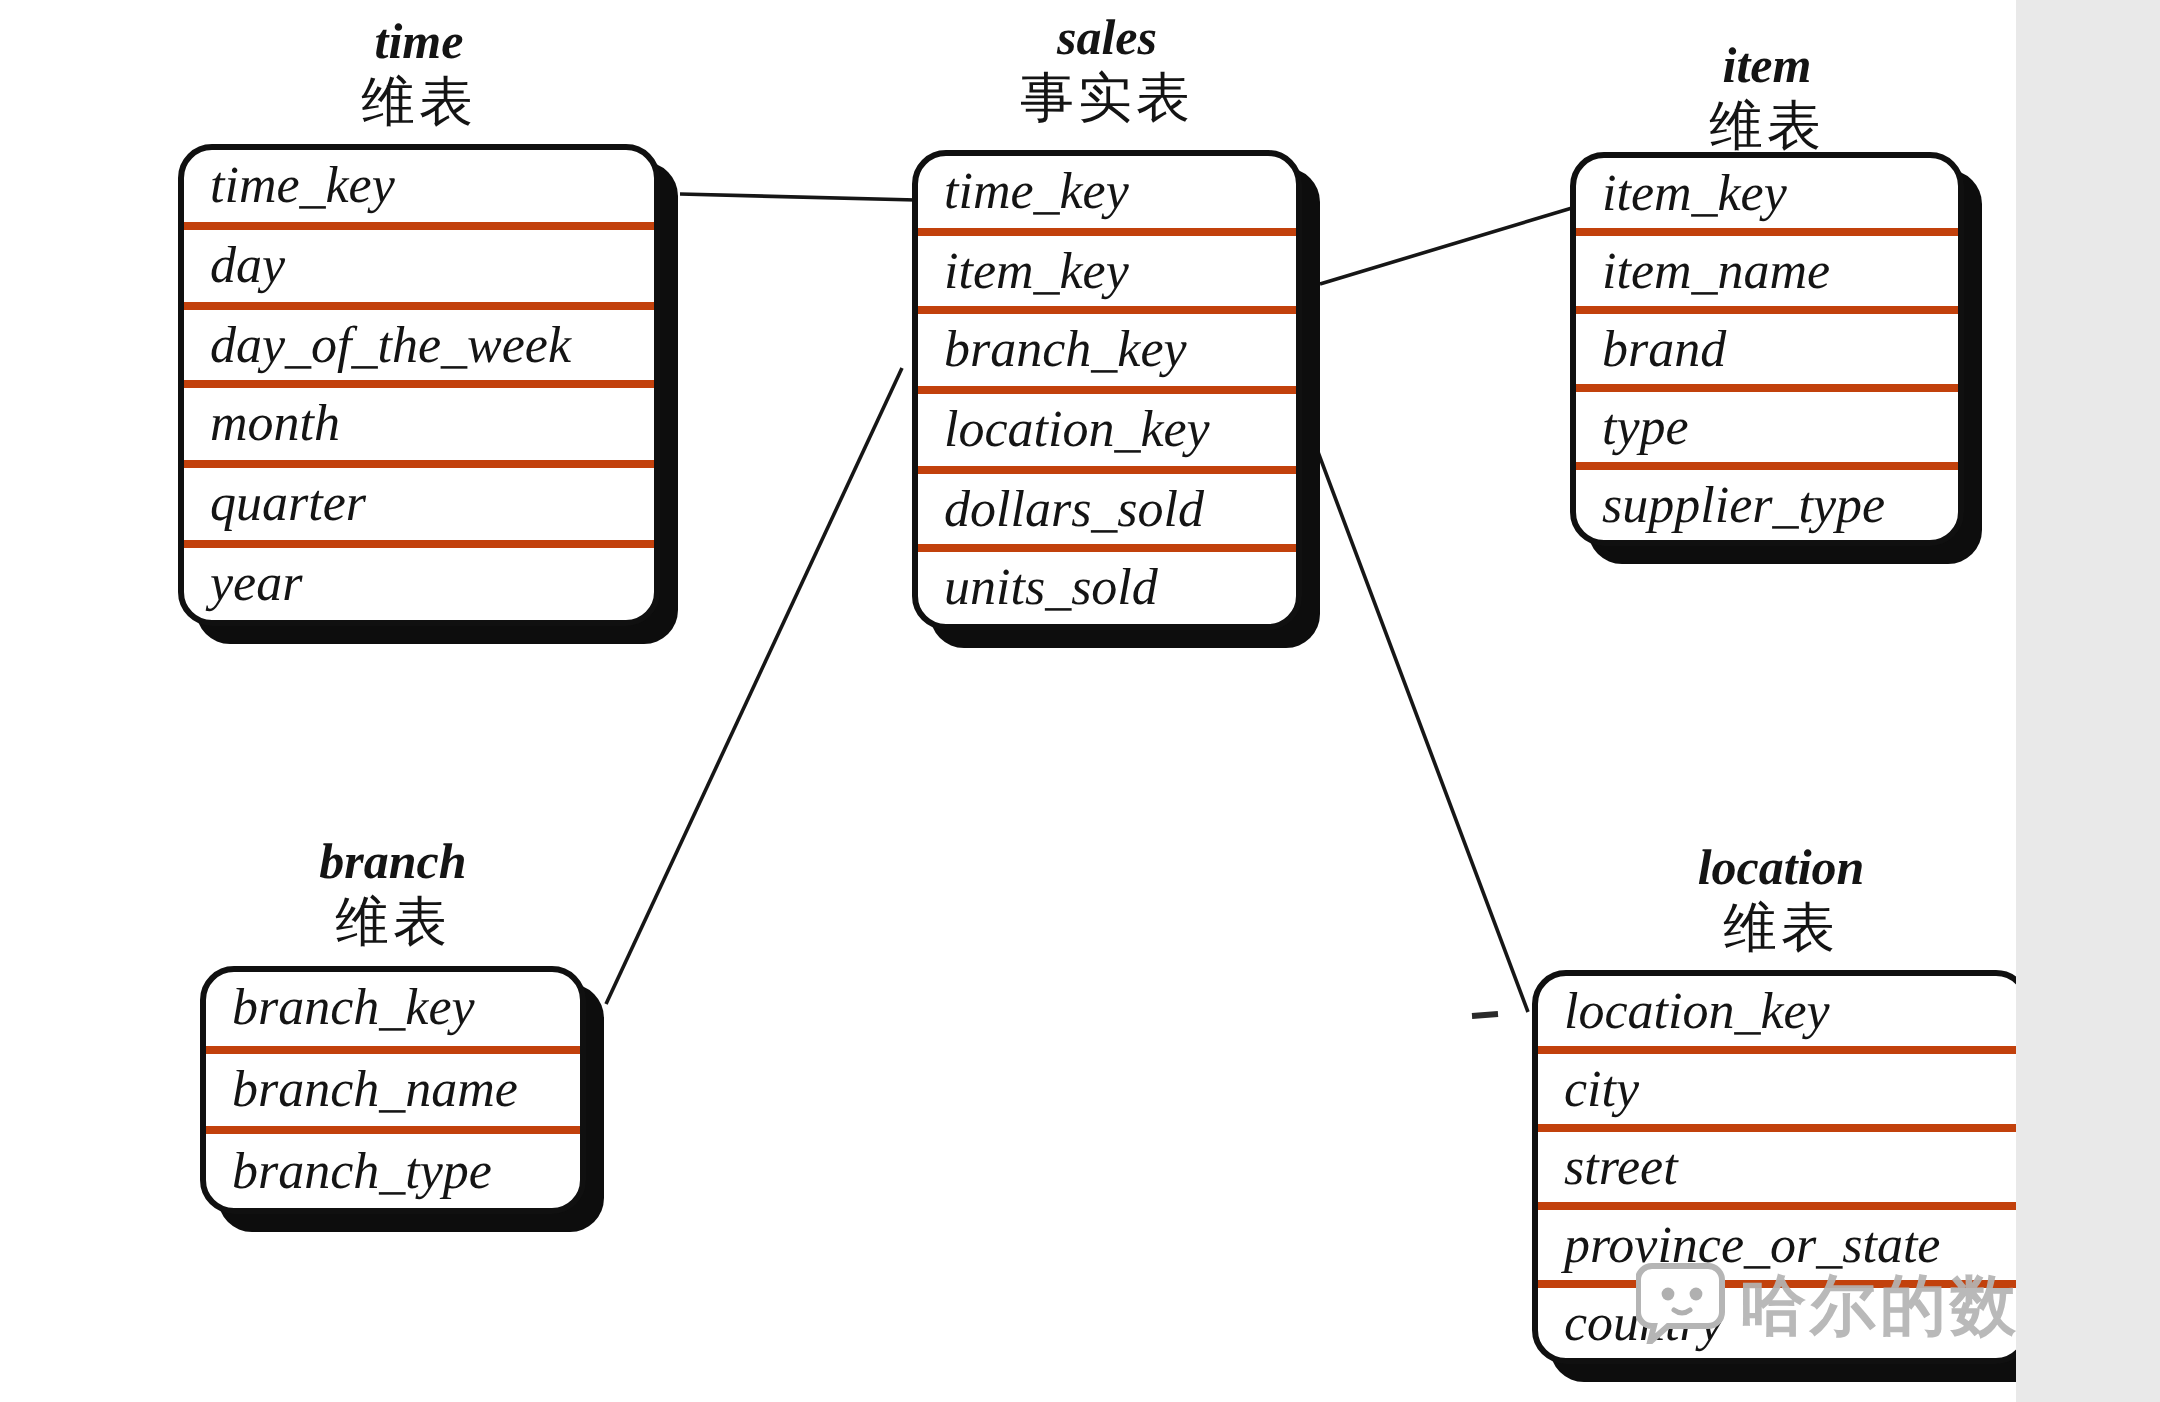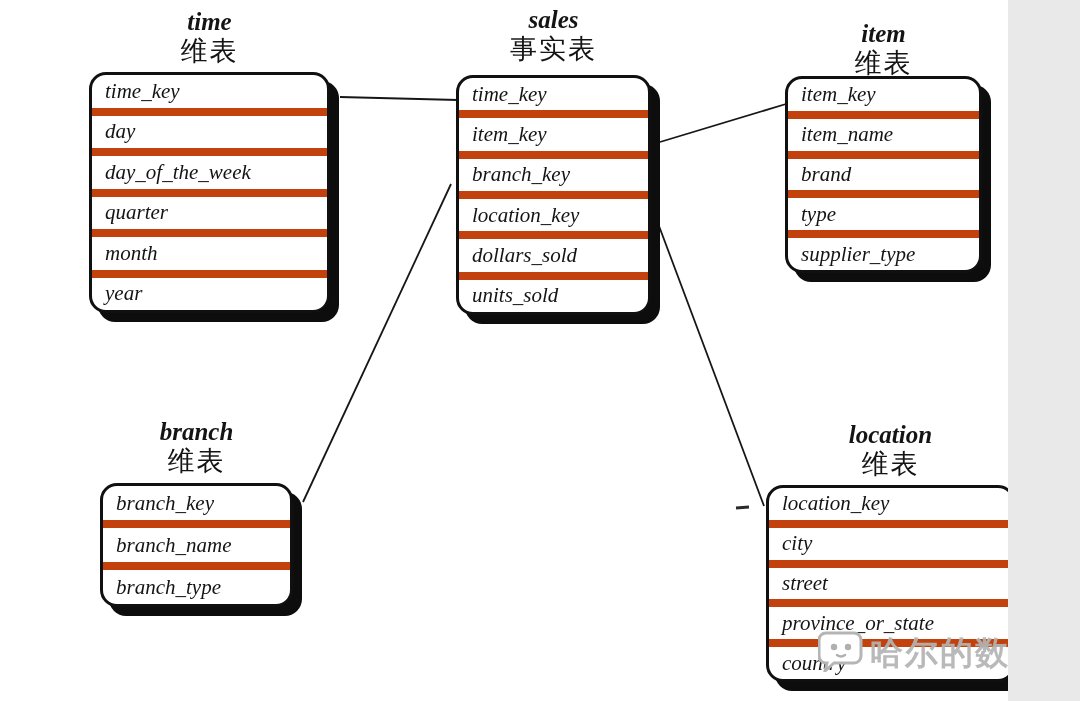--- a/index.html
+++ b/index.html
@@ -16,22 +16,22 @@
   .tbl-title .cn { font-size:27px; line-height:31px; font-weight:400;
                    font-family:"Liberation Sans","DejaVu Sans",sans-serif; letter-spacing:2px; }
   .tbl-box {
     position:absolute; z-index:2;
     background:#ffffff;
     border:3px solid #101010; border-radius:17px;
     box-shadow:9px 9px 0 #0d0d0d;
     display:flex; flex-direction:column; overflow:hidden;
   }
   .tbl-box .row { flex:1; display:flex; align-items:center; padding-left:13px; }
-  .tbl-box .row + .row { border-top:8px solid #c2410c; }
-  .tbl-box .fname { font-style:italic; font-size:21px; white-space:nowrap; }
+  .tbl-box .row + .row { border-top:4px solid #c2410c; }
+  .tbl-box .fname { font-style:italic; font-size:26px; white-space:nowrap; }
   .watermark {
     position:absolute; left:818px; top:630px; z-index:5;
     display:flex; align-items:center; gap:6px;
   }
   .watermark .wm-text {
     font-family:"Liberation Sans","DejaVu Sans",sans-serif;
     font-size:33px; font-weight:700; letter-spacing:2px;
     color:#b4b4b4; opacity:.92; white-space:nowrap;
   }
 </style>
@@ -56,24 +56,24 @@
       <div class="row">
         <span class="fname">time_key</span>
       </div>
       <div class="row">
         <span class="fname">day</span>
       </div>
       <div class="row">
         <span class="fname">day_of_the_week</span>
       </div>
       <div class="row">
-        <span class="fname">quarter</span>
+        <span class="fname">month</span>
       </div>
       <div class="row">
-        <span class="fname">month</span>
+        <span class="fname">quarter</span>
       </div>
       <div class="row">
         <span class="fname">year</span>
       </div>
     </div>
 
   <div class="tbl-title" style="left:456px; top:6px; width:195px;">
     <div class="en">sales</div>
     <div class="cn">事实表</div>
   </div>

